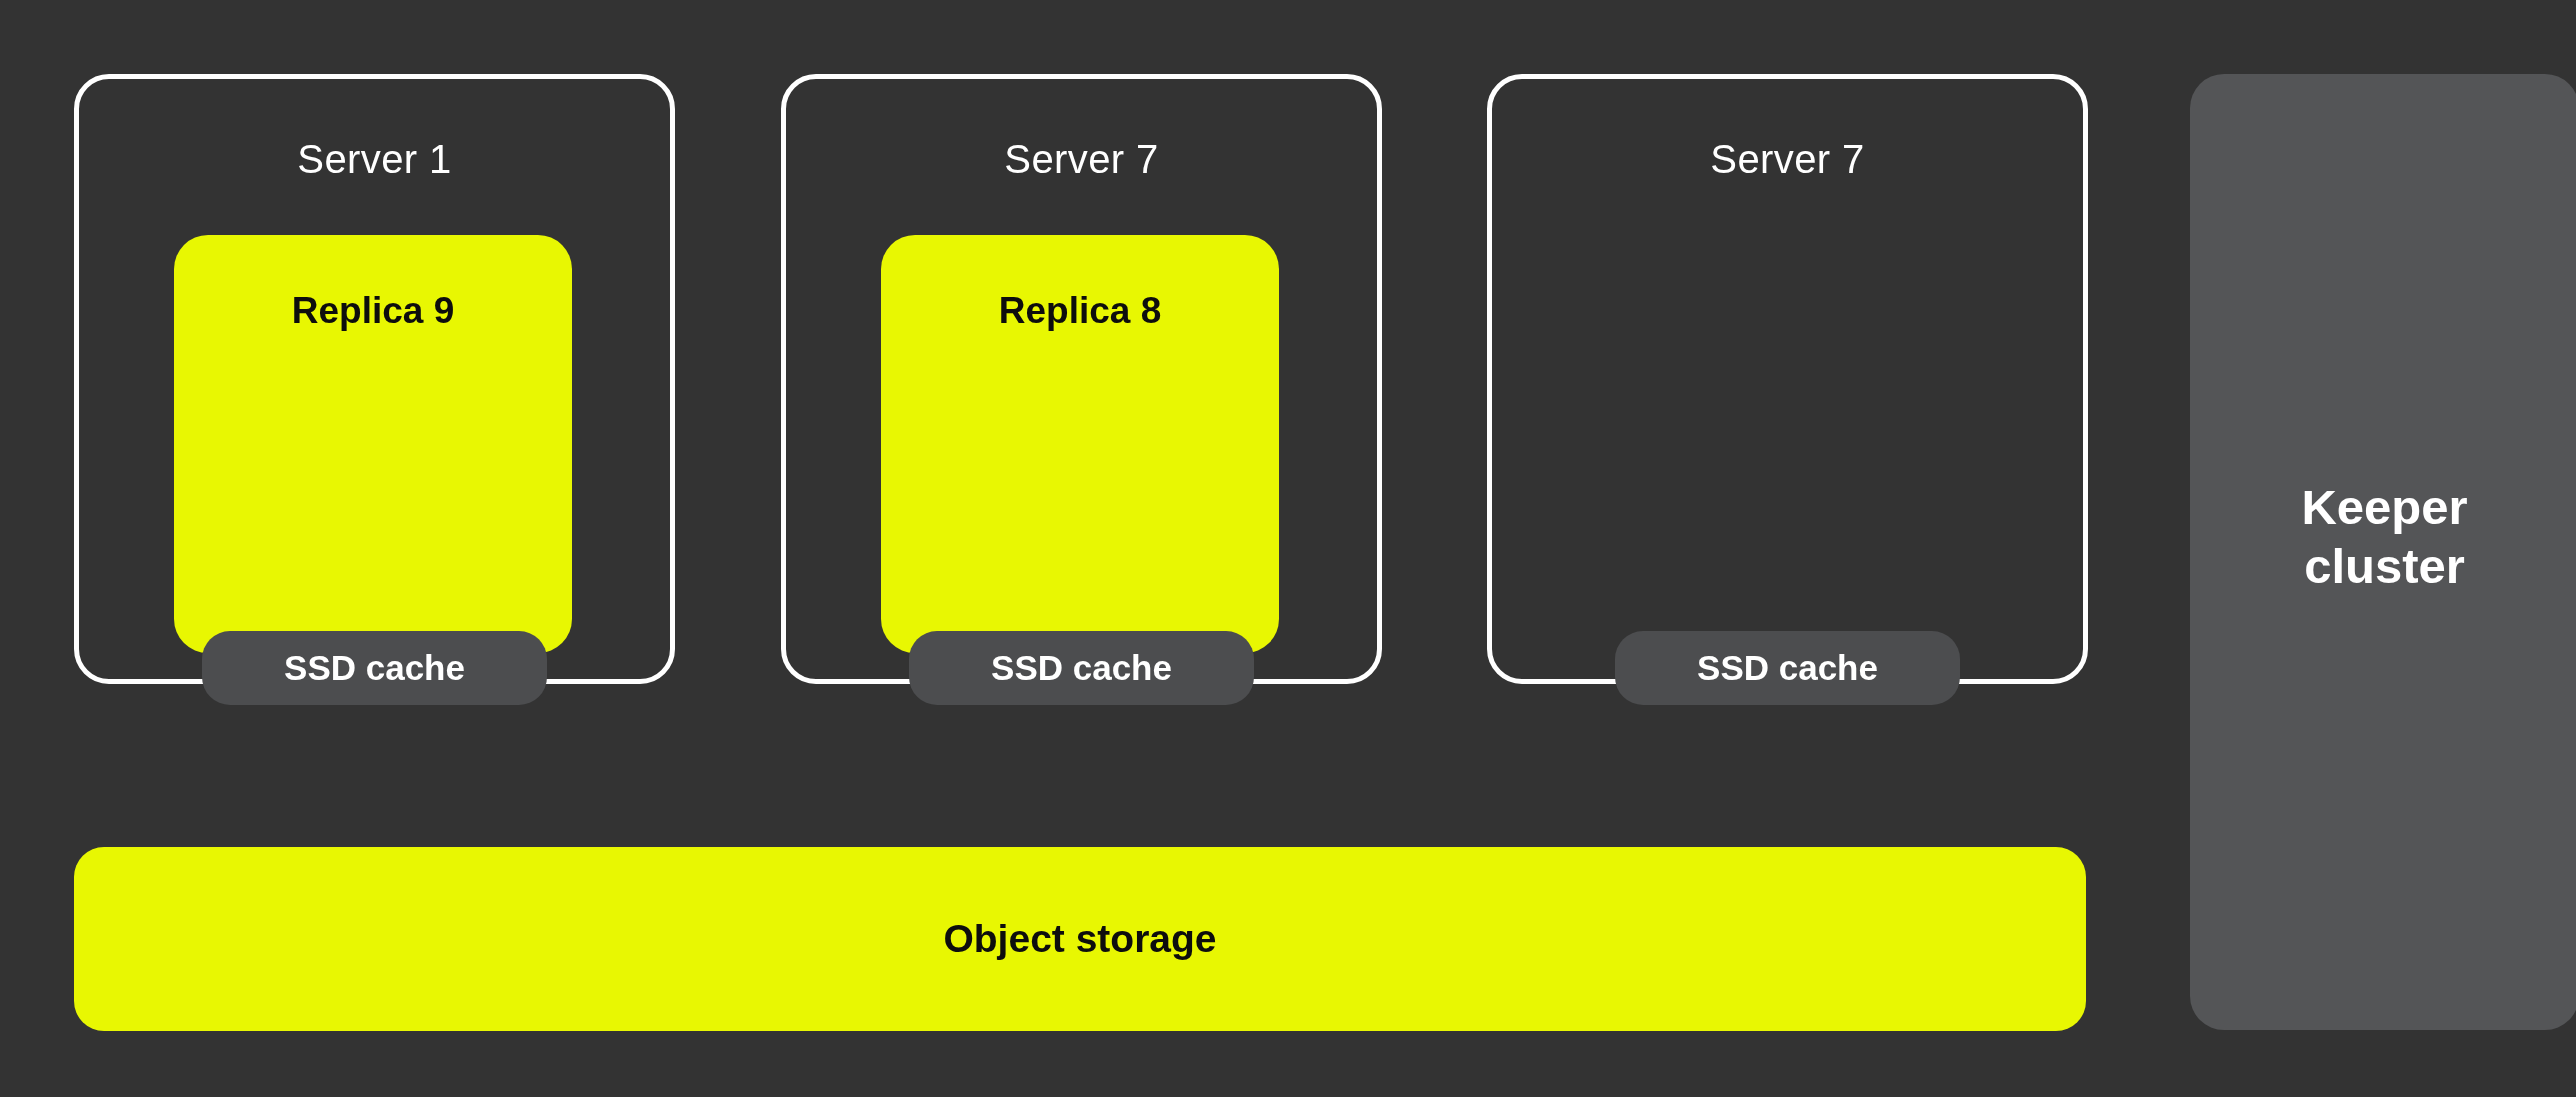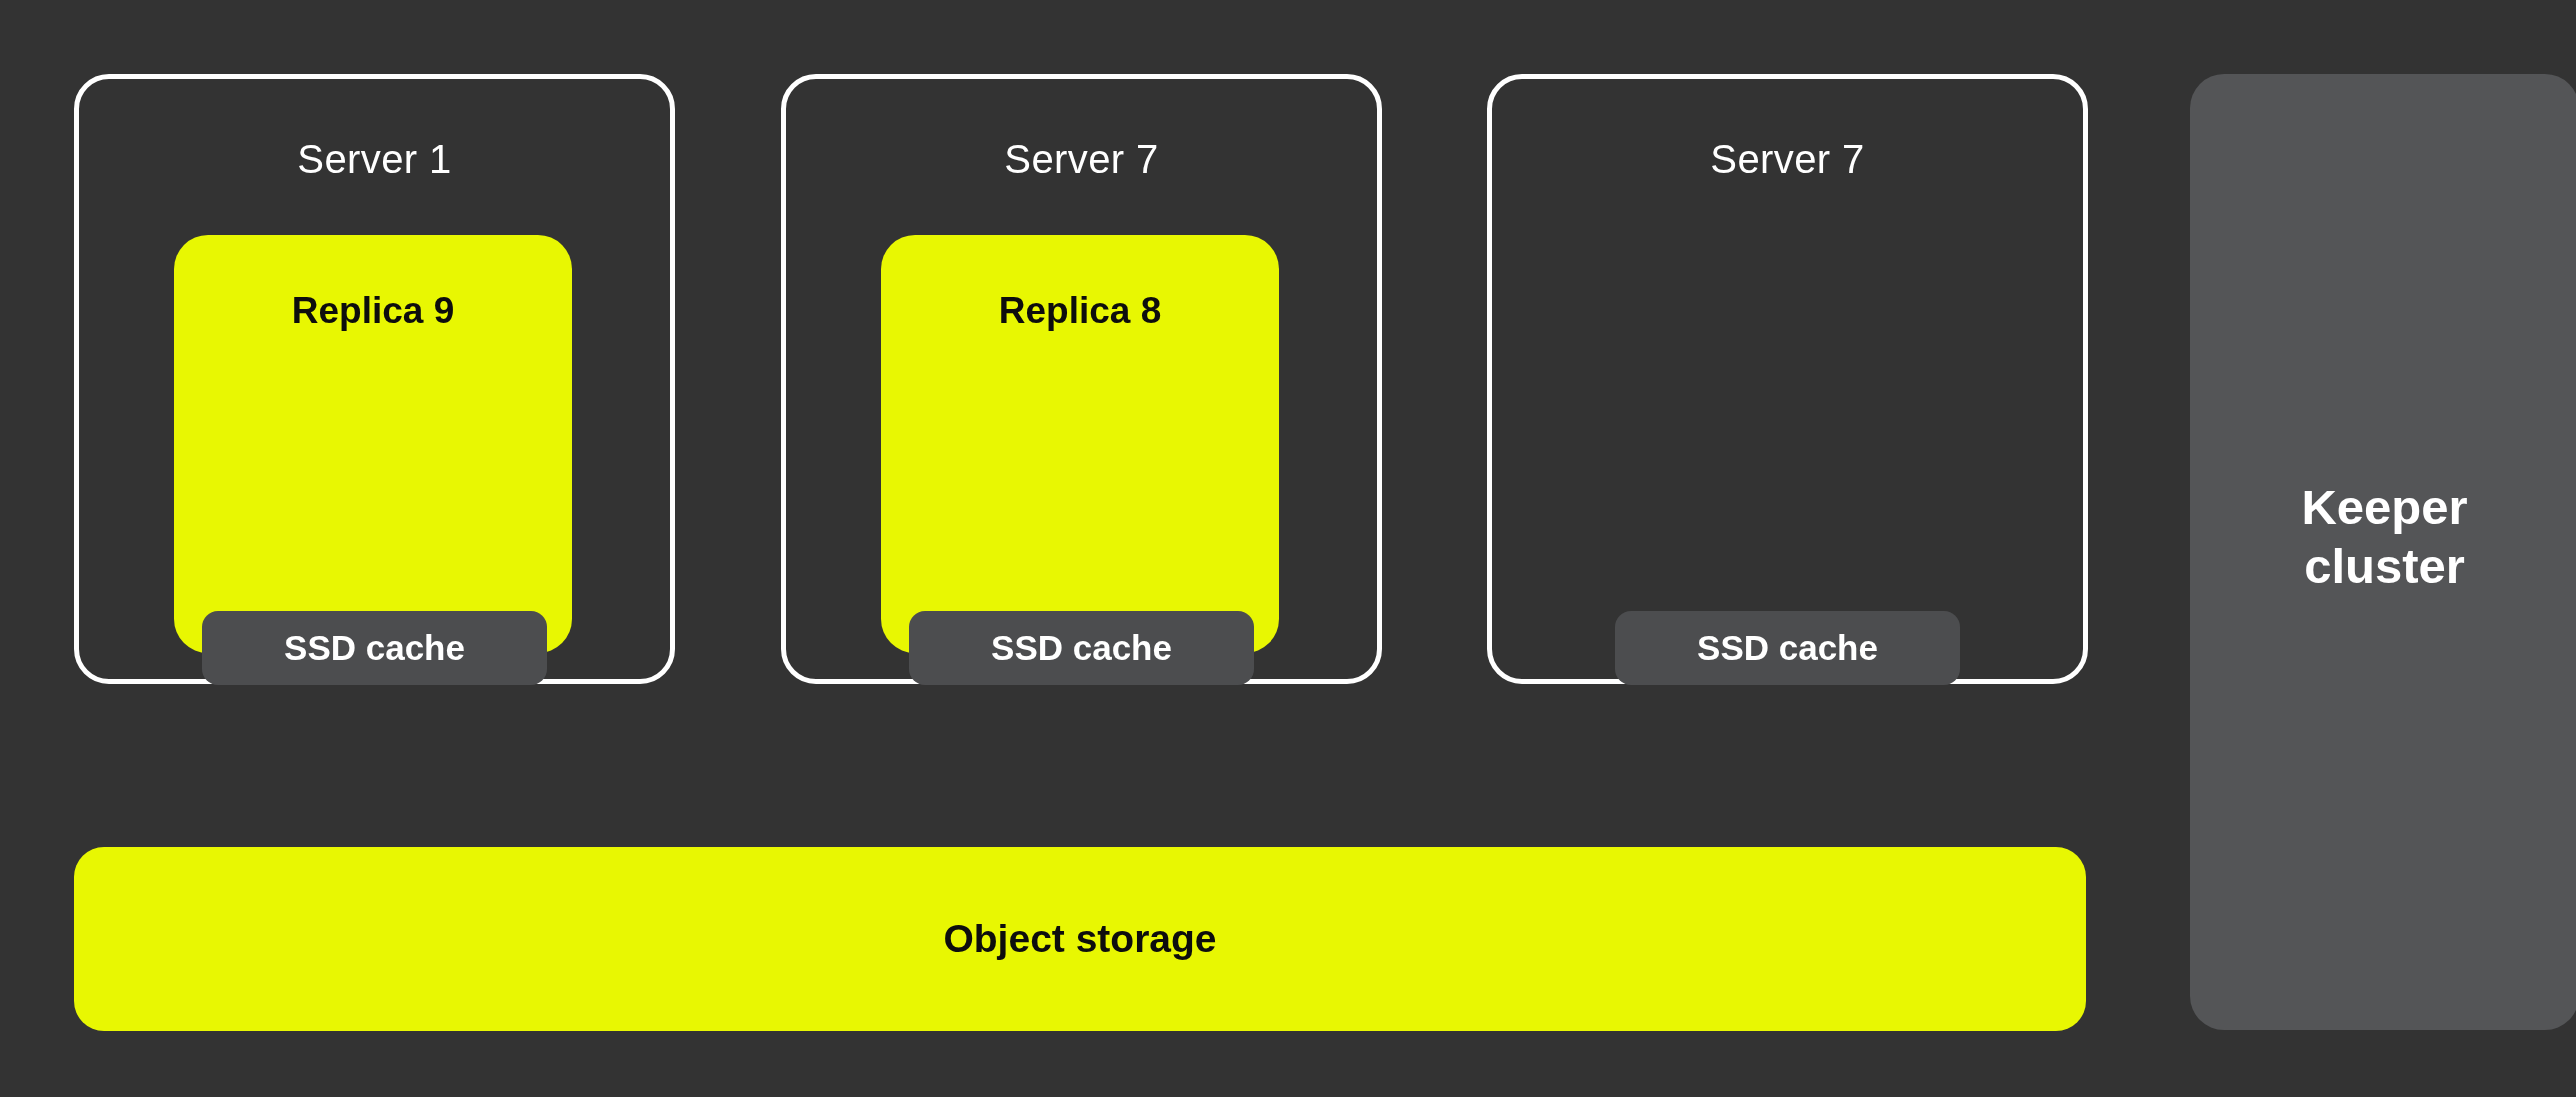--- a/index.html
+++ b/index.html
@@ -63,25 +63,25 @@
     right: 0;
     text-align: center;
     font-size: 37px;
     line-height: 42px;
     font-weight: 700;
     color: var(--label-on-yellow);
   }
   .ssd {
     position: absolute;
     left: 123px;
-    top: 532px;
+    top: 552px;
     width: 345px;
     height: 74px;
     background: var(--ssd-cache-gray);
-    border-radius: 16px;
+    border-radius: 28px;
     display: flex;
     align-items: center;
     justify-content: center;
     font-size: 35px;
     font-weight: 700;
     color: var(--label-on-dark);
     z-index: 2;
   }
   
   .object-storage {

